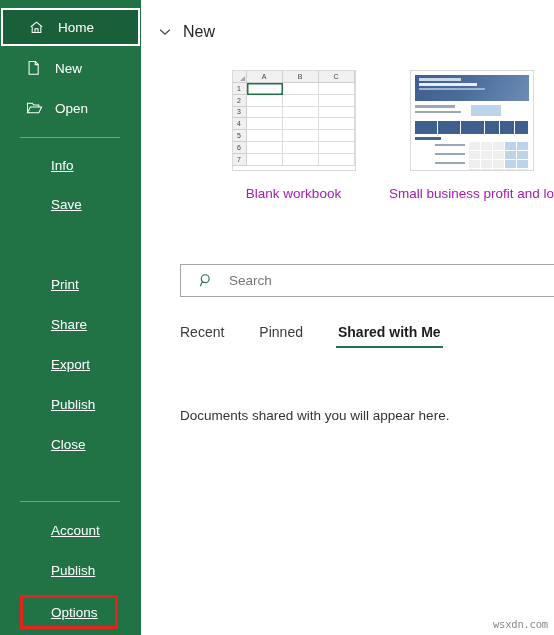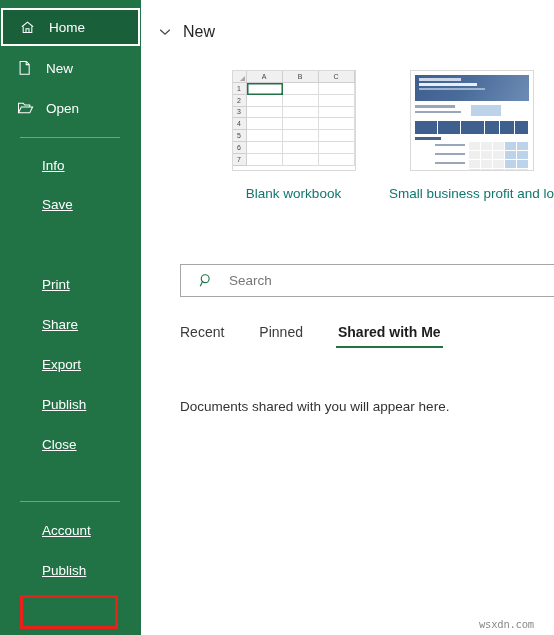--- a/index.html
+++ b/index.html
@@ -27,20 +27,21 @@
   .side-item {
     position: absolute;
     left: 0;
     width: 141px;
     height: 28px;
     display: flex;
     align-items: center;
     color: #ffffff;
     font-size: 13.5px;
     box-sizing: border-box;
+    padding-left: 9px;
   }
   .side-item .ico {
     width: 26px;
     margin-left: 17px;
     display: flex;
     align-items: center;
     justify-content: flex-start;
   }
   .side-item .lbl {
     white-space: nowrap;
@@ -120,21 +121,21 @@
     border: 1px solid #d9d9d9;
     box-sizing: border-box;
     margin: 0 auto;
     overflow: hidden;
     position: relative;
   }
   .tpl-caption {
     margin-top: 15px;
     text-align: center;
     font-size: 13.5px;
-    color: #0f766e;
+    color: #a21caf;
     white-space: nowrap;
   }
 
   
   .grid-wrap { position: absolute; inset: 0; background: #fff; }
   .grid-row { display: flex; height: 11.8px; }
   .grid-hdr-row { display:flex; height: 12px; }
   .g-corner {
     width: 14px; background: #f0f0f0;
     border-right: 1px solid #cfcfcf; border-bottom: 1px solid #cfcfcf;
@@ -252,30 +253,30 @@
     content: "";
     position: absolute;
     left: -2px; right: -2px; bottom: 0;
     height: 2px;
     background: #217346;
   }
 
   #empty-msg {
     position: absolute;
     left: 39px;
-    top: 399px;
+    top: 408px;
     font-size: 13.5px;
     color: #333333;
     white-space: nowrap;
   }
 
   
   #watermark {
     position: absolute;
-    right: 20px;
+    right: 6px;
     bottom: 5px;
     font-family: "DejaVu Sans Mono", monospace;
     font-size: 10.5px;
     color: #8a8a8a;
     letter-spacing: -0.2px;
   }
 </style>
 </head>
 <body>
 
@@ -336,20 +337,23 @@
     <span class="lbl">Close</span>
   </div>
 
   <div class="divider" id="divider-2"></div>
 
   <div class="side-item no-icon" style="top:516px">
     <span class="lbl">Account</span>
   </div>
   <div class="side-item no-icon" style="top:556px">
     <span class="lbl">Publish</span>
+  </div>
+  <div class="side-item no-icon" style="top:598px">
+    <span class="lbl">Options</span>
   </div>
 
   <div id="options-highlight"></div>
 </div>
 
 <div id="main">
 
   <div id="new-header">
     <span class="chev">
       <svg width="12" height="8" viewBox="0 0 12 8" fill="none" stroke="#444444" stroke-width="1.2">

